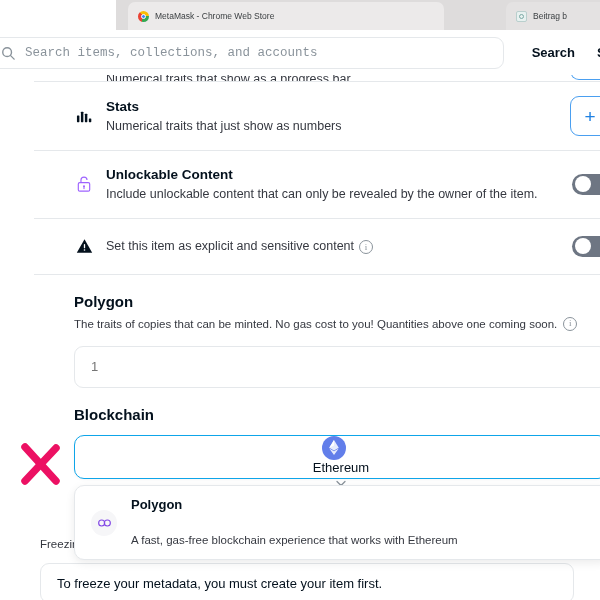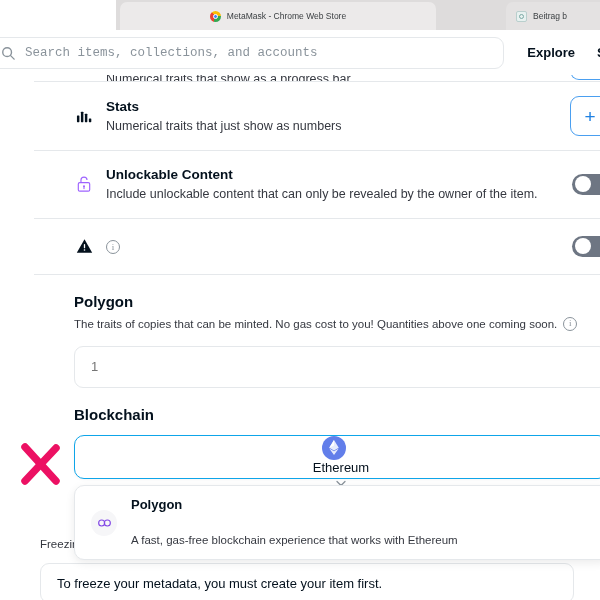--- a/index.html
+++ b/index.html
@@ -38,23 +38,22 @@
     background: #e9e7e7;
     border-top-left-radius: 7px;
     border-top-right-radius: 7px;
     display: flex;
     align-items: center;
     gap: 6px;
     padding: 0 10px;
     box-sizing: border-box;
   }
   .tab.tab-active {
-    left: 120px;
+    left: 128px;
     width: 316px;
-    justify-content: center;
     background: #eceaea;
   }
   .tab.tab-next {
     left: 506px;
     width: 130px;
     background: #e4e2e2;
   }
   .tab-title {
     font-size: 8.5px;
     color: #3c4043;
@@ -452,21 +451,21 @@
     <span class="search-icon">
       <svg viewBox="0 0 16 16" width="14" height="14" fill="none" stroke="currentColor" stroke-width="1.6">
         <circle cx="7" cy="7" r="5"></circle>
         <line x1="11" y1="11" x2="15" y2="15" stroke-linecap="round"></line>
       </svg>
     </span>
     <input class="search-input" type="text" placeholder="Search items, collections, and accounts" style="">
   </div>
 
   <div class="nav-links">
-    <span class="nav-link">Explore</span>
+    <span class="nav-link">Search</span>
     <span class="nav-link">St</span>
   </div>
 </div>
 
 <div class="content">
 
   <div class="partial-row">
     <span class="prop-desc">Numerical traits that show as a progress bar</span>
     <span class="partial-btn"></span>
   </div>
@@ -506,20 +505,21 @@
   <div class="prop-row">
     <span class="prop-icon">
       <svg viewBox="0 0 18 17" width="17" height="16">
         <path d="M9 1.2 17.2 15.6H0.8z" fill="#04111d"></path>
         <rect x="8.3" y="6.4" width="1.4" height="4.6" rx="0.7" fill="#ffffff"></rect>
         <circle cx="9" cy="12.8" r="0.85" fill="#ffffff"></circle>
       </svg>
     </span>
     <span class="prop-text">
       <span class="prop-desc">
+        <span>Set this item as explicit and sensitive content</span>
         <span class="info-dot">i</span>
       </span>
     </span>
     <span class="toggle"></span>
   </div>
 
   <div class="section">
     <div class="section-title">Polygon</div>
     <div class="section-desc">
       <span>The traits of copies that can be minted. No gas cost to you! Quantities above one coming soon.</span>

